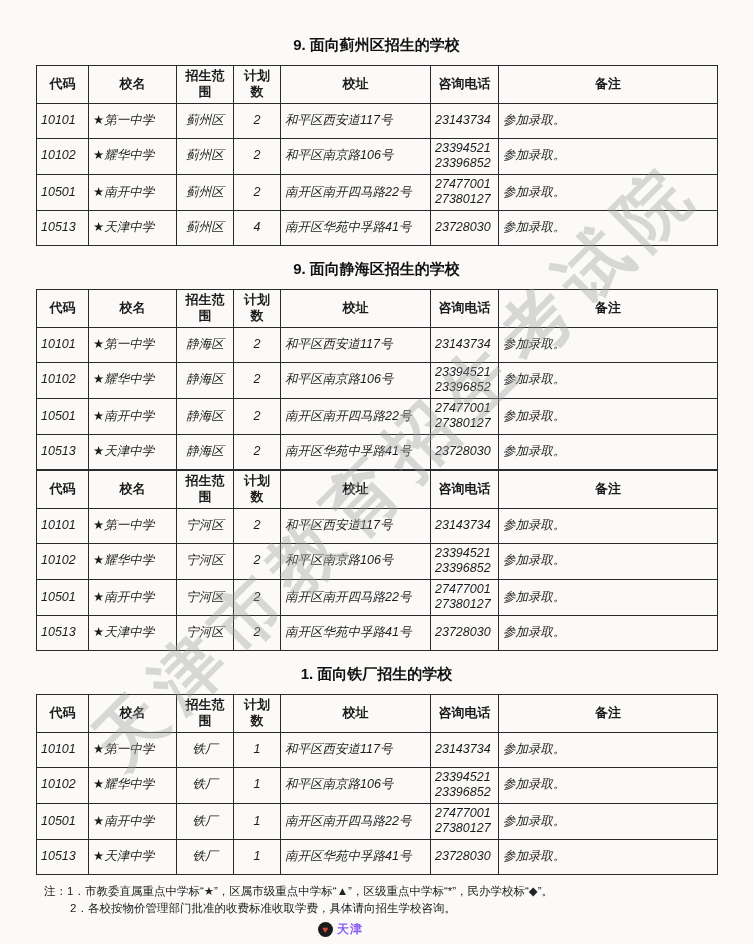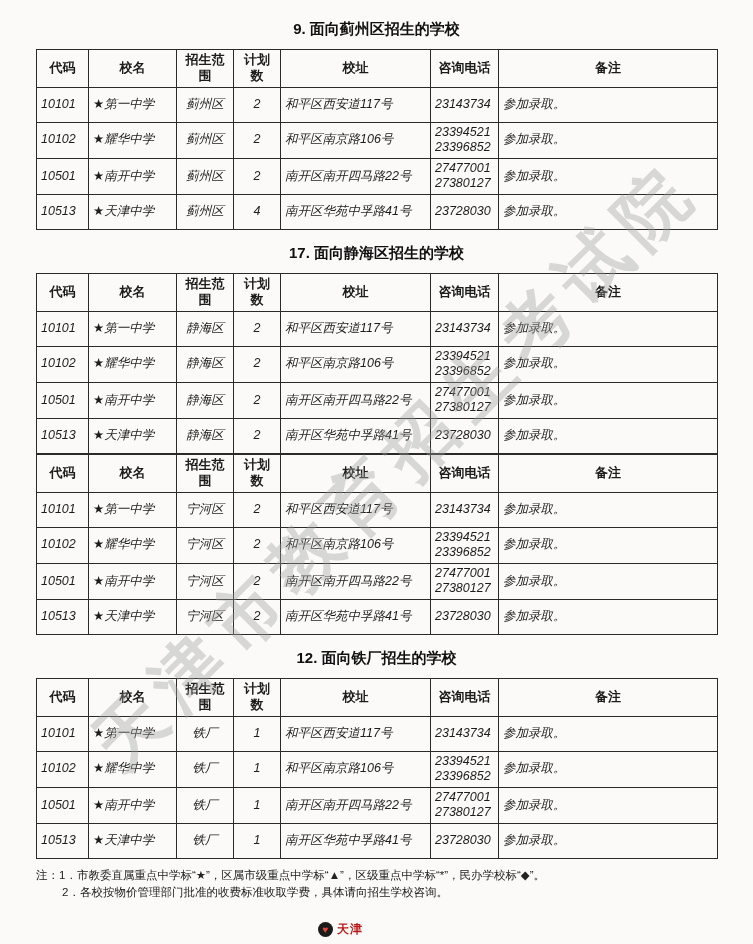--- a/index.html
+++ b/index.html
@@ -31,21 +31,21 @@
     transform: rotate(-45deg);
     transform-origin: center center;
     white-space: nowrap;
     pointer-events: none;
     z-index: 4;
     font-weight: bold;
   }
   .content {
     position: relative;
     z-index: 2;
-    padding: 16px 36px 0 36px;
+    padding: 32px 36px 0 36px;
     border-radius: 6px;
   }
   .section-title {
     text-align: center;
     font-weight: bold;
     font-size: 15px;
     margin: 14px 0 10px 0;
     color: #111;
   }
   .section:first-child .section-title { margin-top: 4px; }
@@ -78,20 +78,21 @@
   col.c2 { width: 57px; }
   col.c3 { width: 47px; }
   col.c4 { width: 150px; }
   col.c5 { width: 68px; }
   col.c6 { width: 219px; }
   .notes {
     margin-top: 8px;
     font-size: 11.5px;
     line-height: 1.5;
     color: #222;
+    margin-left: 8px;
   }
   .note-indent { margin-left: 26px; }
   .badge {
     position: absolute;
     left: 318px;
     top: 921px;
     z-index: 5;
     display: flex;
     align-items: center;
     gap: 4px;
@@ -102,21 +103,21 @@
     width: 15px;
     height: 15px;
     border-radius: 50%;
     background: #1b1b1b;
     color: #e0493a;
     font-size: 10px;
     line-height: 15px;
     text-align: center;
   }
   .badge-text {
-    color: #b91c1c;
+    color: #8b5cf6;
     font-weight: bold;
     letter-spacing: 1px;
   }
 </style>
 </head>
 <body>
 
 <div class="page">
 
   <div class="watermark">天津市教育招生考试院</div>
@@ -181,21 +182,21 @@
               <td>蓟州区</td>
               <td>4</td>
               <td>南开区华苑中孚路41号</td>
               <td>23728030</td>
               <td>参加录取。</td>
             </tr>
           </tbody>
         </table>
       </div>
       <div class="section">
-        <div class="section-title">17. 面向静海区招生的学校</div>
+        <div class="section-title">9. 面向静海区招生的学校</div>
         <table class="schools-table">
           <colgroup>
             <col class="c0">
             <col class="c1">
             <col class="c2">
             <col class="c3">
             <col class="c4">
             <col class="c5">
             <col class="c6">
           </colgroup>
@@ -310,21 +311,21 @@
               <td>宁河区</td>
               <td>2</td>
               <td>南开区华苑中孚路41号</td>
               <td>23728030</td>
               <td>参加录取。</td>
             </tr>
           </tbody>
         </table>
       </div>
       <div class="section">
-        <div class="section-title">12. 面向铁厂招生的学校</div>
+        <div class="section-title">1. 面向铁厂招生的学校</div>
         <table class="schools-table">
           <colgroup>
             <col class="c0">
             <col class="c1">
             <col class="c2">
             <col class="c3">
             <col class="c4">
             <col class="c5">
             <col class="c6">
           </colgroup>

